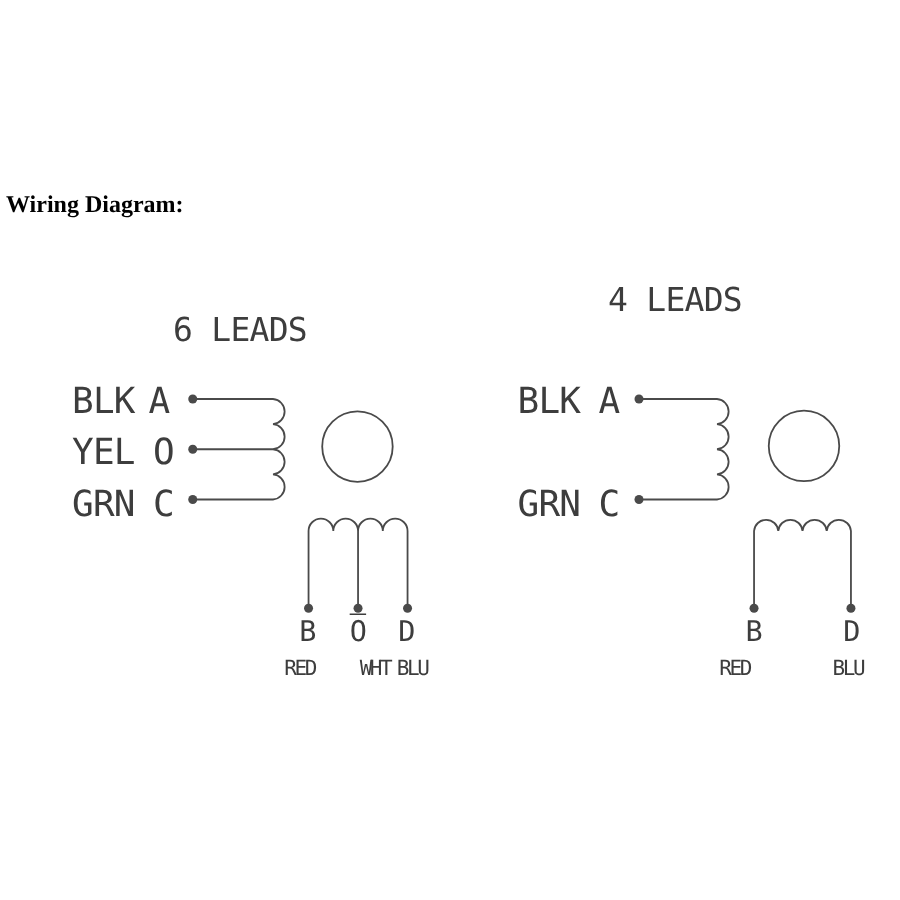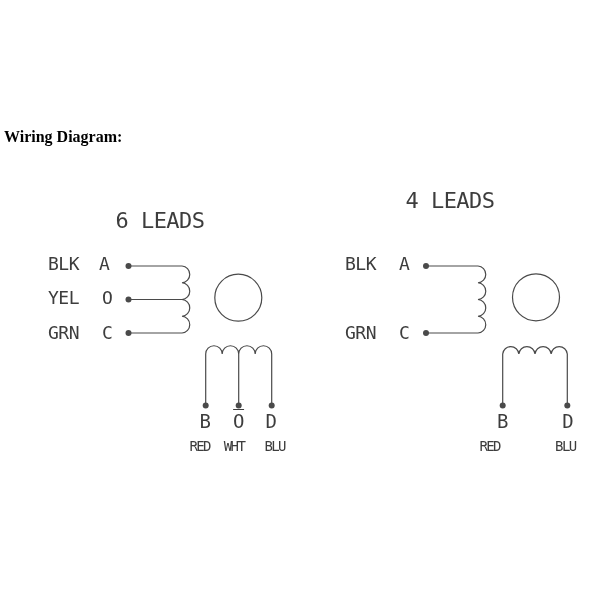--- a/index.html
+++ b/index.html
@@ -31,21 +31,21 @@
     color: var(--title);
     white-space: pre;
   }
   .cad {
     position: absolute;
     color: var(--text);
     white-space: pre;
     line-height: 1;
   }
   .s22 { font-size: 22px; letter-spacing: -0.5px; }
-  .s18 { font-size: 18px; letter-spacing: -0.5px; }
+  .s18 { font-size: 24px; letter-spacing: -0.5px; }
   .s19 { font-size: 19px; letter-spacing: -0.5px; }
   .s20 { font-size: 14px; letter-spacing: -1.6px; }
   .c { transform: translateX(-50%); }
   .ol { text-decoration: overline; }
   svg.canvas {
     position: absolute;
     left: 0;
     top: 0;
   }
   svg.canvas path, svg.canvas circle.outline {
@@ -120,21 +120,21 @@
   <div class="cad s18" style="left:48px; top:289px;text-align:right;">YEL</div>
   <div class="cad s18" style="left:102px; top:289px;">O</div>
   <div class="cad s18" style="left:48px; top:324px;">GRN</div>
   <div class="cad s18" style="left:102px; top:324px;">C</div>
 
   <div class="cad s19 c" style="left:205px; top:412px;">B</div>
   <div class="cad s19 c ol" style="left:238.6px; top:412px;">O</div>
   <div class="cad s19 c" style="left:271px; top:412px;">D</div>
 
   <div class="cad s20 c" style="left:199.7px; top:439px;">RED</div>
-  <div class="cad s20 c" style="left:234px; top:439px;">WHT</div>
+  <div class="cad s20 c" style="left:250px; top:439px;">WHT</div>
   <div class="cad s20 c" style="left:274.7px; top:439px;">BLU</div>
 
   <div class="cad s18" style="left:345px; top:255px;">BLK</div>
   <div class="cad s18" style="left:399px; top:255px;">A</div>
   <div class="cad s18" style="left:345px; top:324px;">GRN</div>
   <div class="cad s18" style="left:399px; top:324px;">C</div>
 
   <div class="cad s19 c" style="left:502.5px; top:412px;">B</div>
   <div class="cad s19 c" style="left:567.7px; top:412px;">D</div>
 

